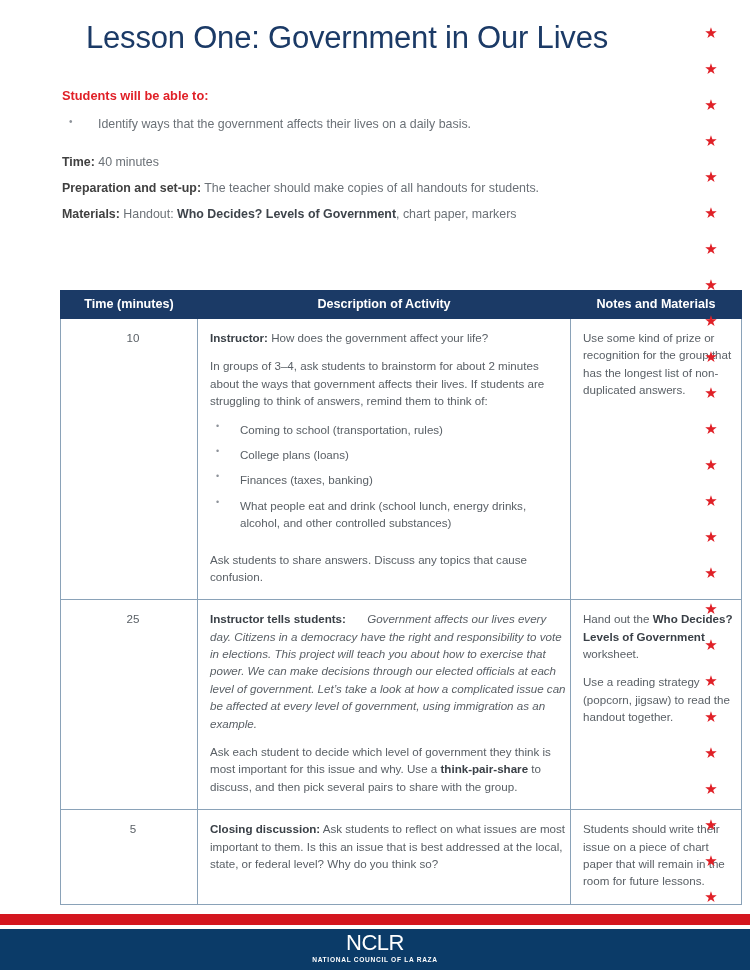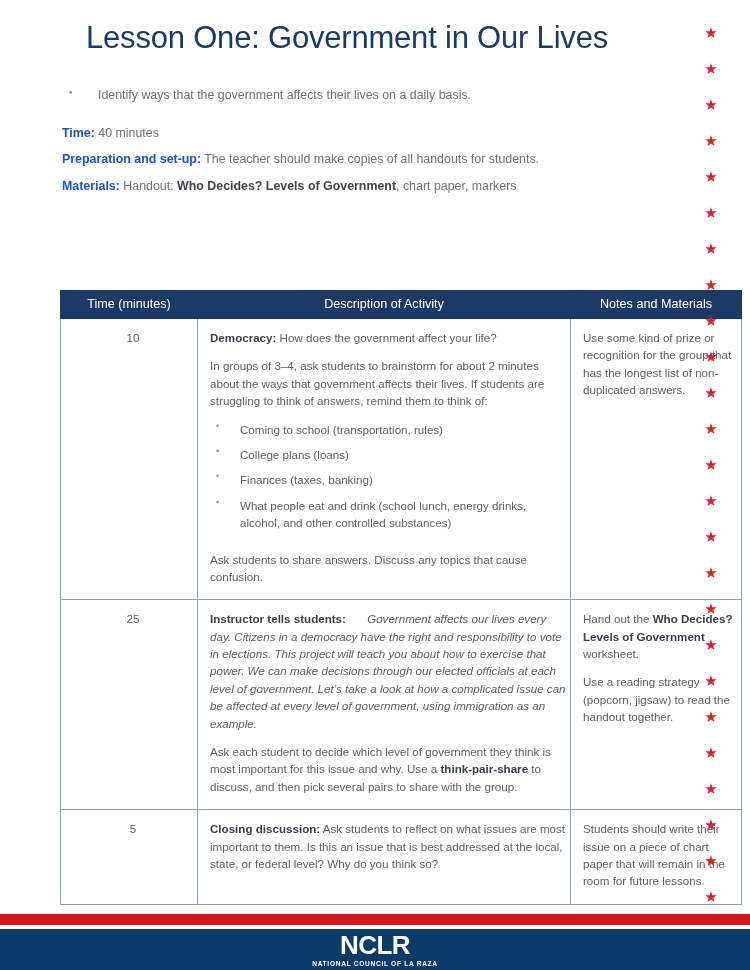--- a/index.html
+++ b/index.html
@@ -91,21 +91,21 @@
     left: 7px;
     top: -1px;
     font-size: 10px;
     color: #8d9299;
   }
   .intro-line {
     margin: 0 0 7px 0;
     color: #6b7177;
   }
   .intro-line .lbl {
-    color: #1d4ed8;
+    color: #404040;
     font-weight: bold;
   }
   .intro-line b.dark {
     color: #3e444b;
     font-weight: bold;
   }
 
   
   .table-wrap {
     position: absolute;
@@ -115,21 +115,21 @@
   }
   table.lesson {
     border-collapse: collapse;
     width: 630px;
     table-layout: fixed;
   }
   table.lesson th {
     background: #1b3a66;
     color: #ffffff;
     font-size: 12.6px;
-    font-weight: normal;
+    font-weight: bold;
     padding: 6px 8px 7px 8px;
     border: 1px solid #1b3a66;
   }
   th.c-time   { width: 120px; }
   th.c-desc   { width: 356px; }
   th.c-notes  { width: 154px; }
 
   table.lesson td {
     border: 1px solid #8aa2b8;
     vertical-align: top;
@@ -203,22 +203,22 @@
   }
   .logo-block {
     position: absolute;
     left: 0;
     top: 932px;
     width: 750px;
     text-align: center;
     color: #ffffff;
   }
   .logo-main {
-    font-size: 26px;
-    font-weight: bold;
+    font-size: 22px;
+    font-weight: normal;
     letter-spacing: -0.5px;
     line-height: 1;
     display: block;
   }
   .logo-sub {
     font-size: 6.6px;
     font-weight: bold;
     letter-spacing: .7px;
     line-height: 1;
     display: block;
@@ -227,20 +227,21 @@
 </style>
 </head>
 <body>
 
 <div class="page">
 
 
   <h1 class="page-title">Lesson One: Government in Our Lives</h1>
 
   <div class="intro">
+    <div class="intro-head">Students will be able to:</div>
 
     <ul class="intro-bullets">
       <li><span>Identify ways that the government affects their lives on a daily basis.</span></li>
     </ul>
 
     <p class="intro-line">
       <span class="lbl">Time:</span>
       <span>40 minutes</span>
     </p>
 
@@ -263,21 +264,21 @@
           <th class="c-time">Time (minutes)</th>
           <th class="c-desc">Description of Activity</th>
           <th class="c-notes">Notes and Materials</th>
         </tr>
       </thead>
       <tbody>
 
         <tr>
           <td class="time-cell">10</td>
           <td class="desc-cell">
-            <p><b>Democracy:</b><span> How does the government affect your life?</span></p>
+            <p><b>Instructor:</b><span> How does the government affect your life?</span></p>
             <p>In groups of 3–4, ask students to brainstorm for about 2 minutes about the ways that government affects their lives. If students are struggling to think of answers, remind them to think of:</p>
             <ul class="cell-bullets">
               <li><span>Coming to school (transportation, rules)</span></li>
               <li><span>College plans (loans)</span></li>
               <li><span>Finances (taxes, banking)</span></li>
               <li><span>What people eat and drink (school lunch, energy drinks, alcohol, and other controlled substances)</span></li>
             </ul>
             <p>Ask students to share answers. Discuss any topics that cause confusion.</p>
           </td>
           <td class="notes-cell">

